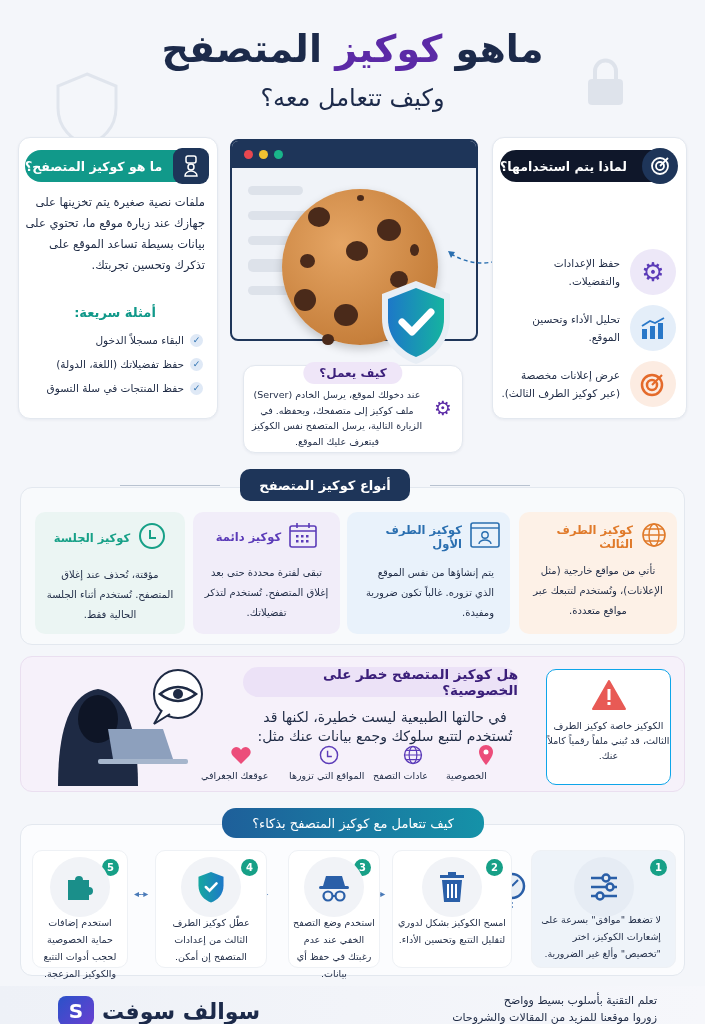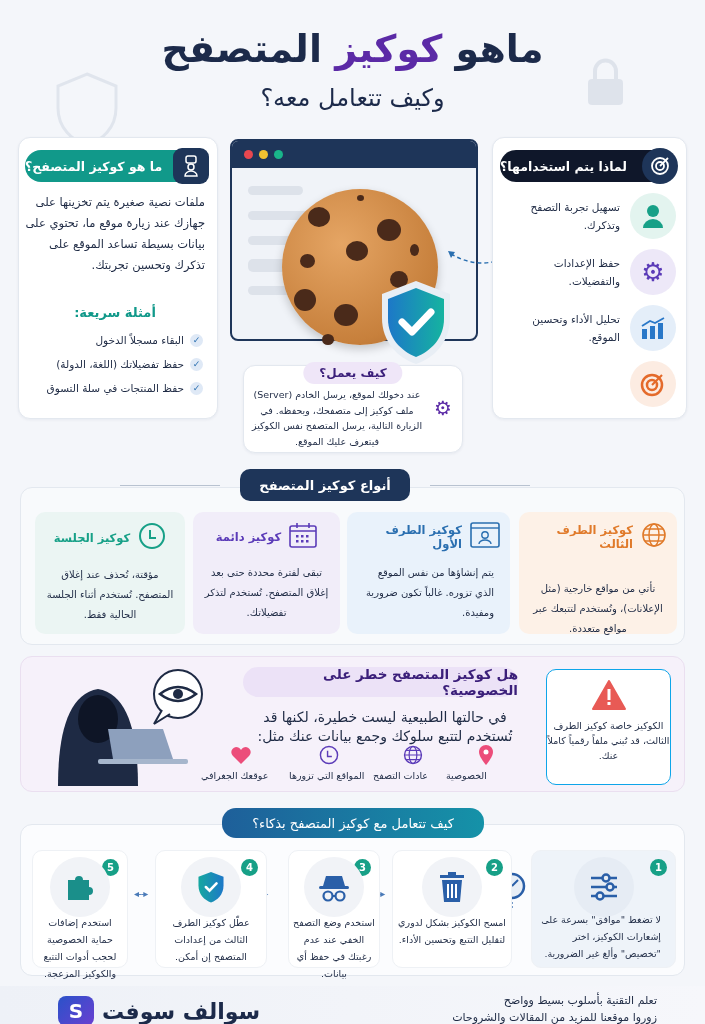--- a/index.html
+++ b/index.html
@@ -177,29 +177,20 @@
   <div class="pill">
     <span>لماذا يتم استخدامها؟</span>
     <span class="pill-ic">
       <svg width="22" height="22" viewBox="0 0 22 22">
           <circle cx="11" cy="11" r="8" fill="none" stroke="#fff" stroke-width="1.8"></circle>
           <circle cx="11" cy="11" r="4" fill="none" stroke="#fff" stroke-width="1.8"></circle>
           <path d="M11 11 L19 3" stroke="#fff" stroke-width="1.8"></path>
         </svg>
     </span>
   </div>
-  <div class="ri" style="top:52px">
-    <span class="circ" style="background:#e3f4ef">
-        <svg width="22" height="24" viewBox="0 0 22 24">
-          <circle cx="11" cy="7" r="6" fill="#17a087"></circle>
-          <path d="M1 24 a10 9 0 0 1 20 0Z" fill="#17a087"></path>
-        </svg>
-      </span>
-    <span class="txt">تسهيل تجربة التصفح وتذكرك.</span>
-  </div>
   <div class="ri" style="top:108px">
     <span class="circ" style="background:#ede8f8;color:#5b3bb8;font-size:26px">⚙</span>
     <span class="txt">حفظ الإعدادات والتفضيلات.</span>
   </div>
   <div class="ri" style="top:164px">
     <span class="circ" style="background:#e4eef9">
         <svg width="26" height="22" viewBox="0 0 26 22">
           <rect x="2" y="12" width="5" height="10" fill="#2a78c8"></rect>
           <rect x="10" y="9" width="5" height="13" fill="#2a78c8"></rect>
           <rect x="18" y="6" width="5" height="16" fill="#2a78c8"></rect>
@@ -209,38 +200,39 @@
     <span class="txt">تحليل الأداء وتحسين الموقع.</span>
   </div>
   <div class="ri" style="top:220px">
     <span class="circ" style="background:#fcece2">
         <svg width="26" height="26" viewBox="0 0 26 26">
           <circle cx="12" cy="14" r="10" fill="none" stroke="#e46a2a" stroke-width="2.5"></circle>
           <circle cx="12" cy="14" r="5" fill="none" stroke="#e46a2a" stroke-width="2.5"></circle>
           <path d="M12 14 L22 4" stroke="#e46a2a" stroke-width="2.2"></path>
         </svg>
       </span>
+    <span class="txt">عرض إعلانات مخصصة (عبر كوكيز الطرف الثالث).</span>
   </div>
 </div>
 
 <div class="abs types-wrap"></div>
 <div class="abs line-l"></div>
 <div class="abs line-r"></div>
 <div class="abs types-title t">أنواع كوكيز المتصفح</div>
 
 <div class="tc t" style="left:519px;width:158px;background:#fdf1e7">
   <div class="hd" style="color:#e07a2a">
     <span><svg width="26" height="26" viewBox="0 0 26 26">
           <circle cx="13" cy="13" r="11" fill="none" stroke="#e07a2a" stroke-width="1.6"></circle>
           <ellipse cx="13" cy="13" rx="5" ry="11" fill="none" stroke="#e07a2a" stroke-width="1.4"></ellipse>
           <path d="M2 13 H24 M4 7 H22 M4 19 H22" stroke="#e07a2a" stroke-width="1.3"></path>
         </svg></span>
     <span>كوكيز الطرف الثالث</span>
   </div>
-  <div class="bd" style="margin-top:28px">تأتي من مواقع خارجية (مثل الإعلانات)، وتُستخدم لتتبعك عبر مواقع متعددة.</div>
+  <div class="bd" style="margin-top:10px">تأتي من مواقع خارجية (مثل الإعلانات)، وتُستخدم لتتبعك عبر مواقع متعددة.</div>
 </div>
 <div class="tc t" style="left:347px;width:163px;background:#e9f2fb">
   <div class="hd" style="color:#2a6fb0">
     <span><svg width="30" height="26" viewBox="0 0 30 26">
           <rect x="1" y="1" width="28" height="24" rx="2" fill="none" stroke="#2a6fb0" stroke-width="1.6"></rect>
           <path d="M1 6 H29" stroke="#2a6fb0" stroke-width="1.4"></path>
           <circle cx="15" cy="13" r="3.2" fill="none" stroke="#2a6fb0" stroke-width="1.4"></circle>
           <path d="M9 22 a6 4 0 0 1 12 0" fill="none" stroke="#2a6fb0" stroke-width="1.4"></path>
         </svg></span>
     <span>كوكيز الطرف الأول</span>

